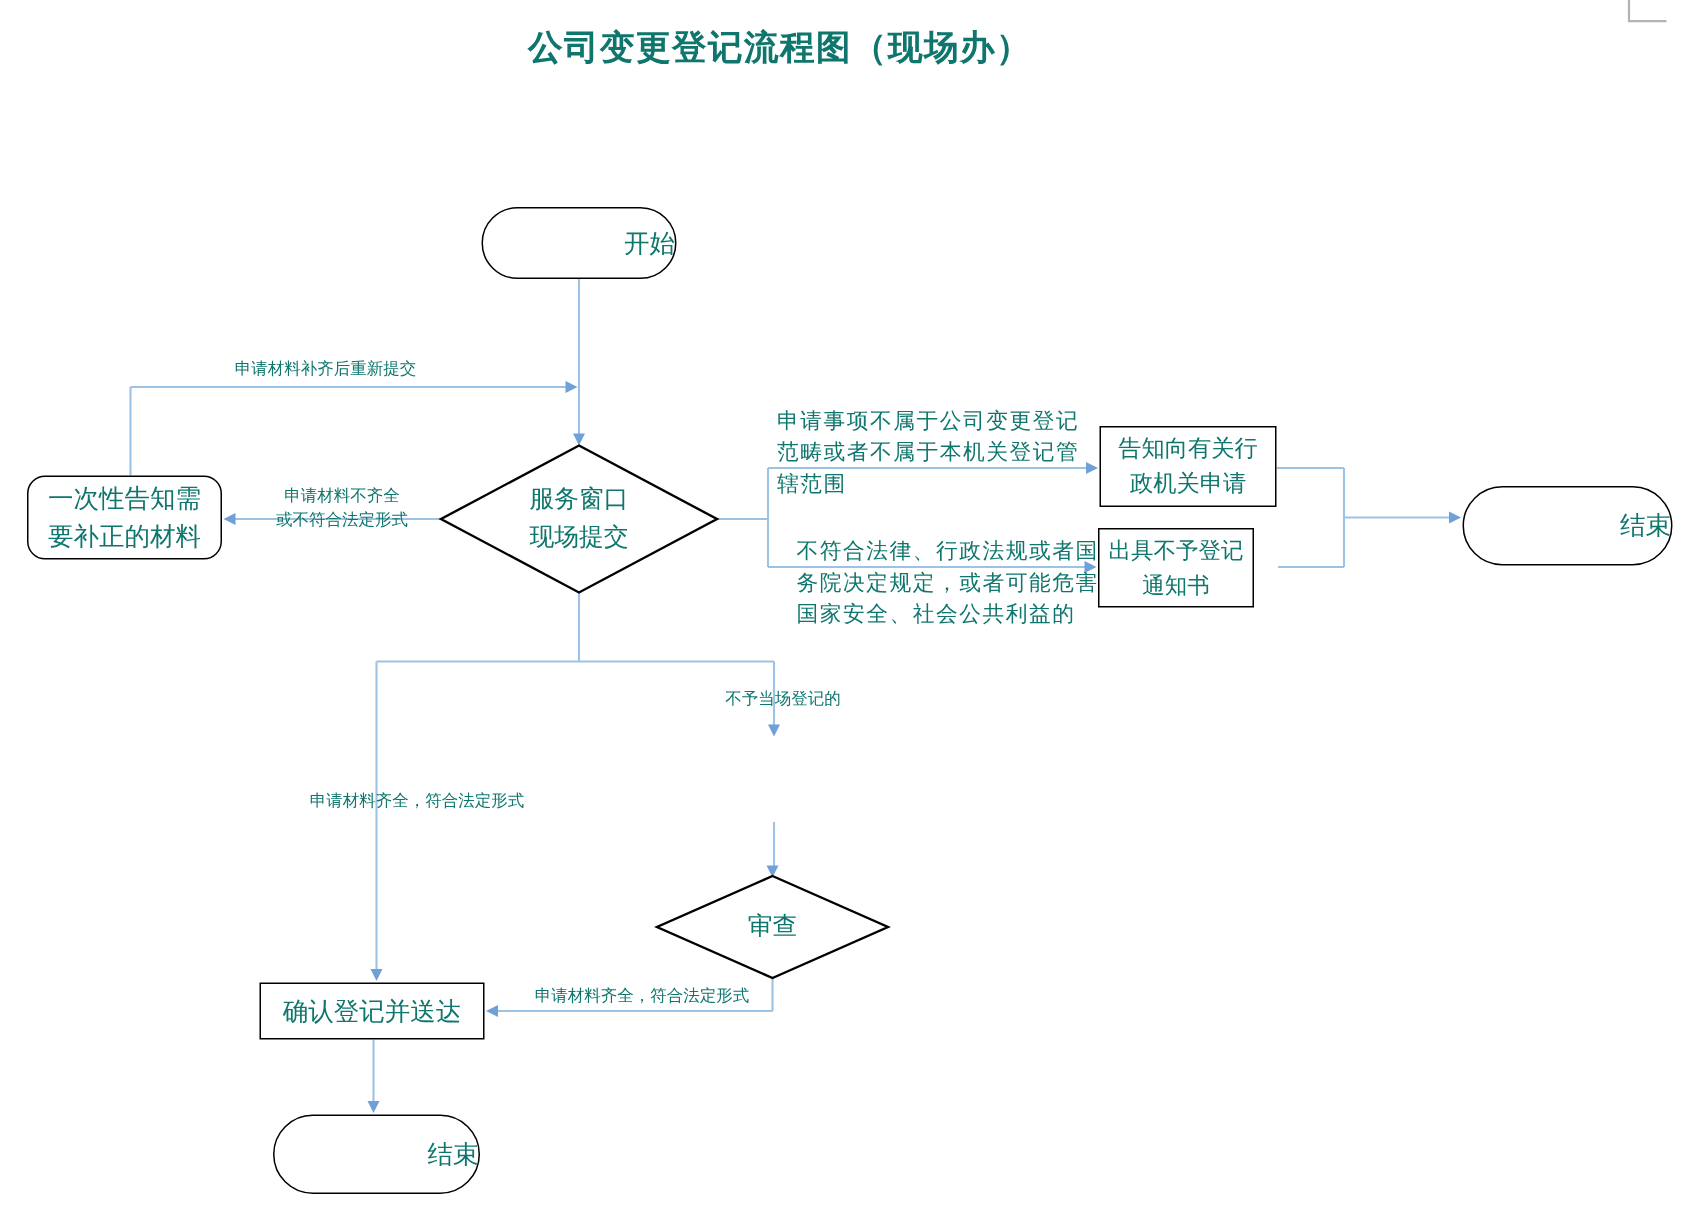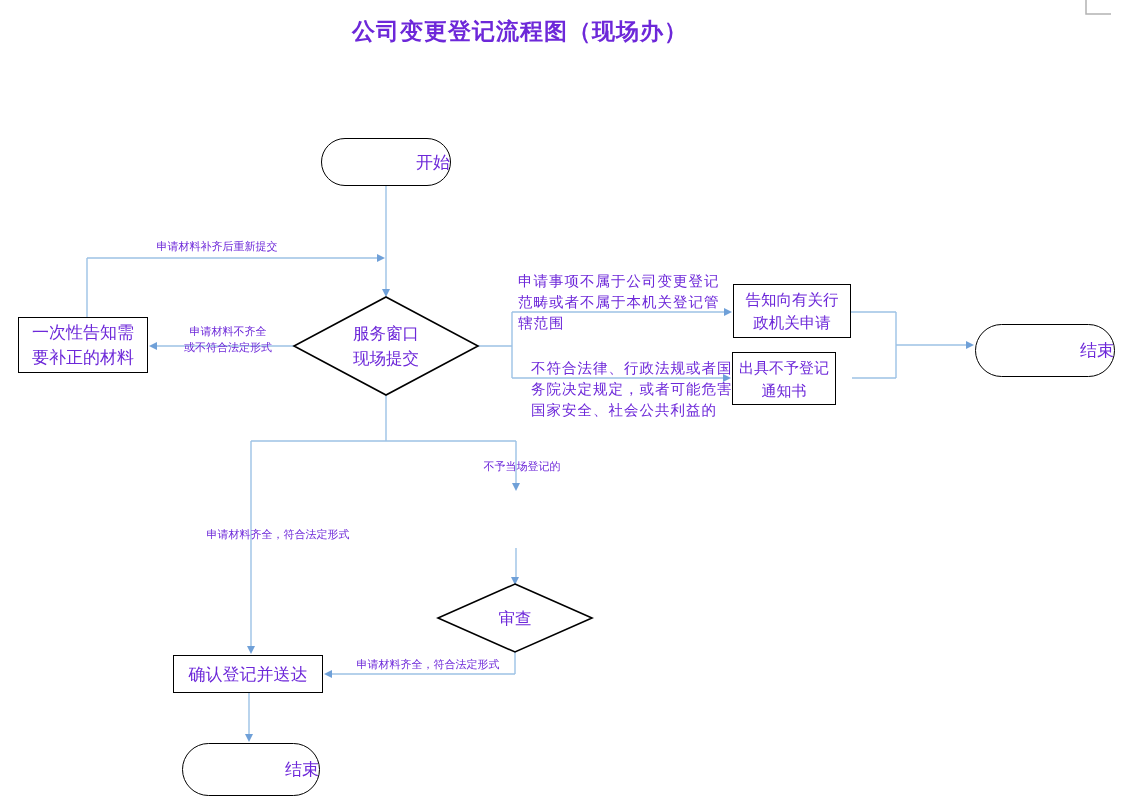--- a/index.html
+++ b/index.html
@@ -2,21 +2,21 @@
 <html><head>
 <meta charset="utf-8">
 <style>
   html,body{margin:0;padding:0;background:#fff;}
   .page{
     position:relative;
     width:1121px;height:806px;
     background:#ffffff;
     overflow:hidden;
     font-family:"Liberation Sans", sans-serif;
-    color:#6d28d9;
+    color:#0f766e;
   }
   .page-title{
     position:absolute;
     left:352px;top:16px;width:336px;
     text-align:center;
     font-family:"DejaVu Serif", serif;
     font-size:23px;font-weight:bold;
     letter-spacing:1px;
     white-space:nowrap;
   }
@@ -111,21 +111,21 @@
       <polyline points="1086,0 1086,14 1111,14"></polyline>
     </g>
   </svg>
 
   <div class="page-title">公司变更登记流程图（现场办）</div>
 
   <div class="stadium" style="left:321px;top:138px;width:130px;height:48px;border-radius:24px;">
     <span>开始</span>
   </div>
 
-  <div class="node-box" style="left:18px;top:317px;width:130px;height:56px;">
+  <div class="node-box" style="left:18px;top:317px;width:130px;height:56px;border-radius:12px;">
     <span>一次性告知需
 要补正的材料</span>
   </div>
 
   <div class="diamond-label" style="left:386px;top:346px;">服务窗口
 现场提交</div>
 
   <div class="node-box" style="left:733px;top:284px;width:118px;height:54px;font-size:15.5px;line-height:23px;">
     <span>告知向有关行
 政机关申请</span>

